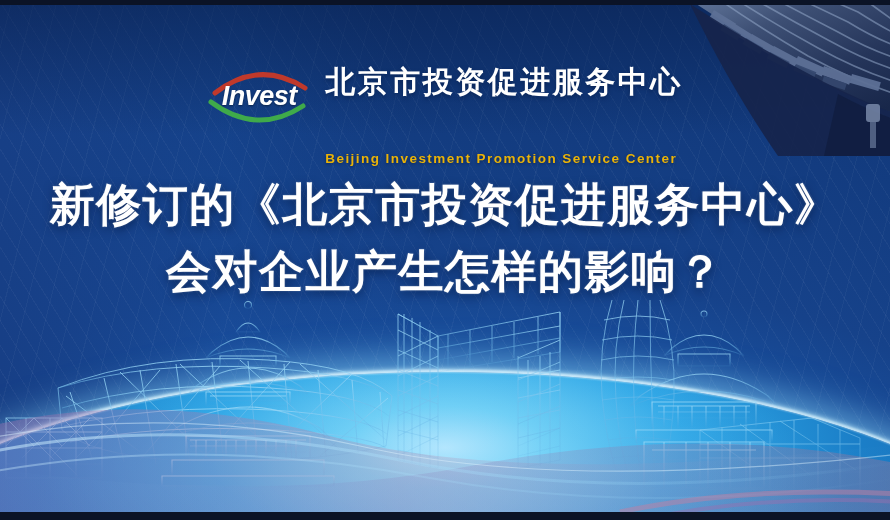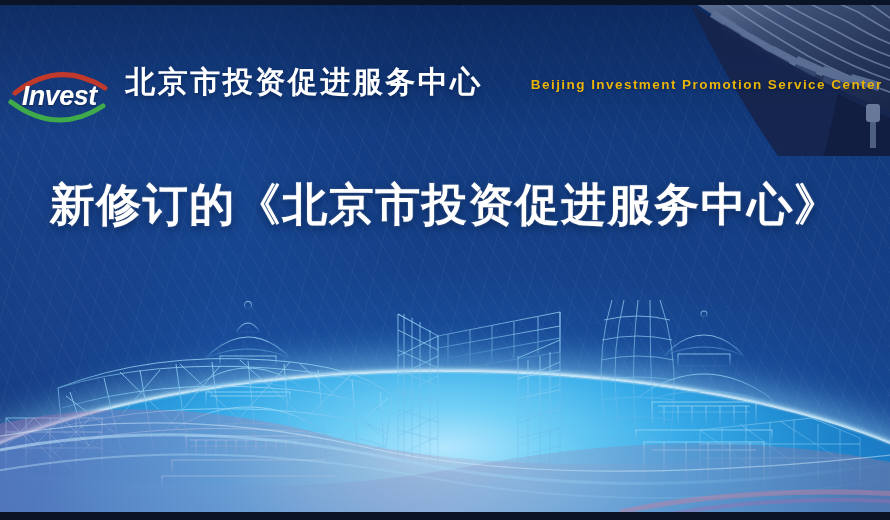--- a/index.html
+++ b/index.html
@@ -63,21 +63,21 @@
   .logo-row{position:absolute;left:0;right:0;top:66px;
     display:flex;align-items:flex-start;justify-content:center;gap:14px;}
 
   .mark{position:relative;width:104px;height:60px;flex:0 0 auto;}
   .mark .arcs{position:absolute;inset:0;}
   .mark .word{position:absolute;left:2px;top:17px;width:100px;
     font-size:27px;font-weight:700;font-style:italic;color:#fff;
     letter-spacing:-.5px;text-align:center;line-height:1;
     text-shadow:0 1px 2px rgba(0,0,0,.4);}
 
-  .names{display:flex;align-items:center;gap:48px;}
+  .names{display:flex;flex-direction:column;align-items:flex-start;gap:48px;}
   .cn-name{font-size:30px;font-weight:700;color:#ffffff;letter-spacing:2.5px;
     line-height:1.06;white-space:nowrap;text-shadow:0 2px 4px rgba(4,24,64,.55);}
   .en-name{margin-top:5px;font-size:13.5px;font-weight:700;color:#eab308;
     letter-spacing:1.45px;white-space:nowrap;text-shadow:0 1px 3px rgba(4,24,64,.6);}
 
   
   .headline{position:absolute;left:0;right:0;top:172px;text-align:center;}
   .hl{font-size:45px;font-weight:700;color:#ffffff;letter-spacing:1.5px;
     line-height:1.48;white-space:nowrap;
     text-shadow:0 3px 10px rgba(3,22,62,.65),0 0 2px rgba(255,255,255,.35);}
@@ -327,17 +327,18 @@
     </div>
 
     <div class="names">
       <div class="cn-name">北京市投资促进服务中心</div>
       <div class="en-name">Beijing Investment Promotion Service Center</div>
     </div>
   </div>
 
   <div class="headline">
     <div class="hl">新修订的《北京市投资促进服务中心》</div>
+    <div class="hl">会对企业产生怎样的影响？</div>
   </div>
 
   <div class="bar top"></div>
   <div class="bar bottom"></div>
 </div>
 
 </body></html>

